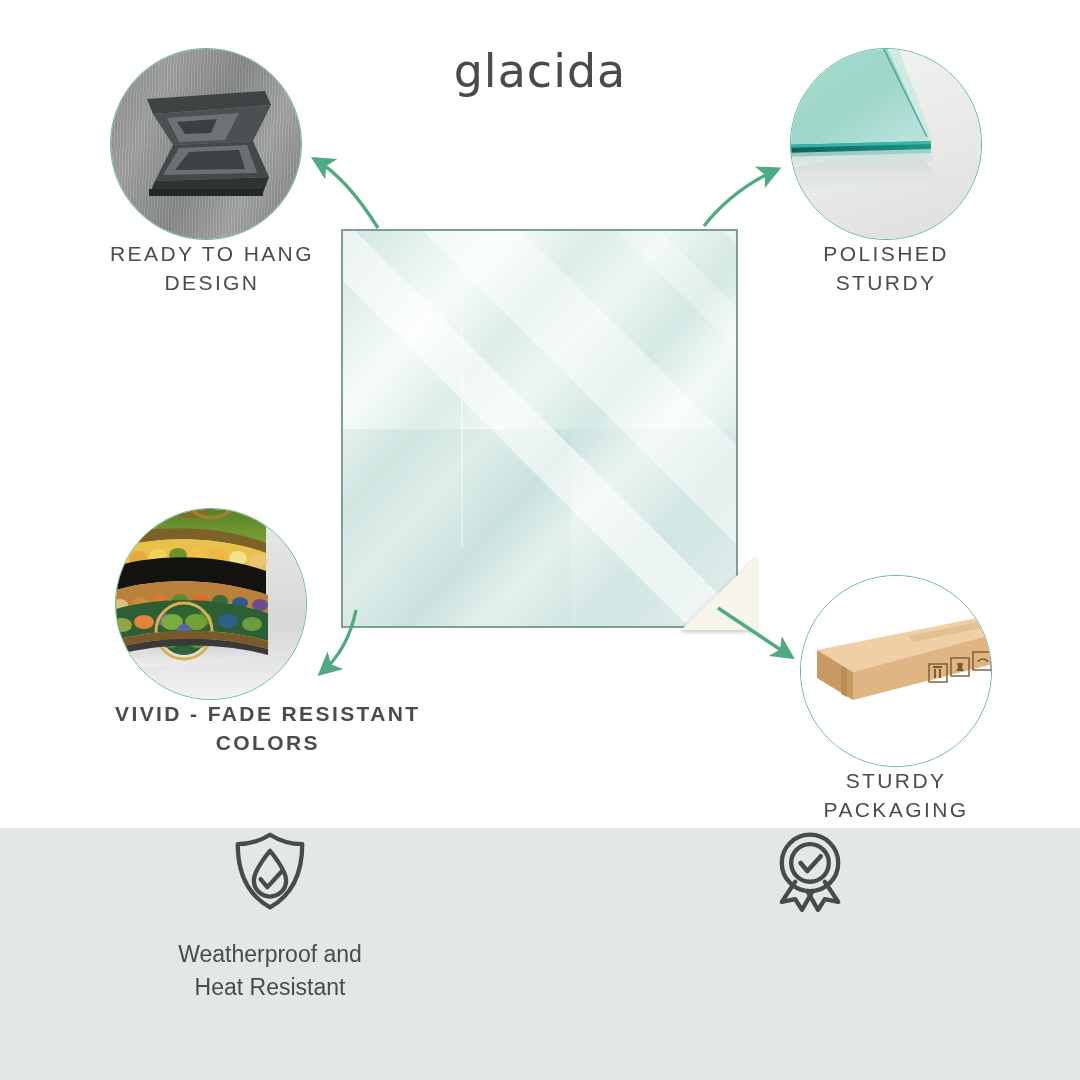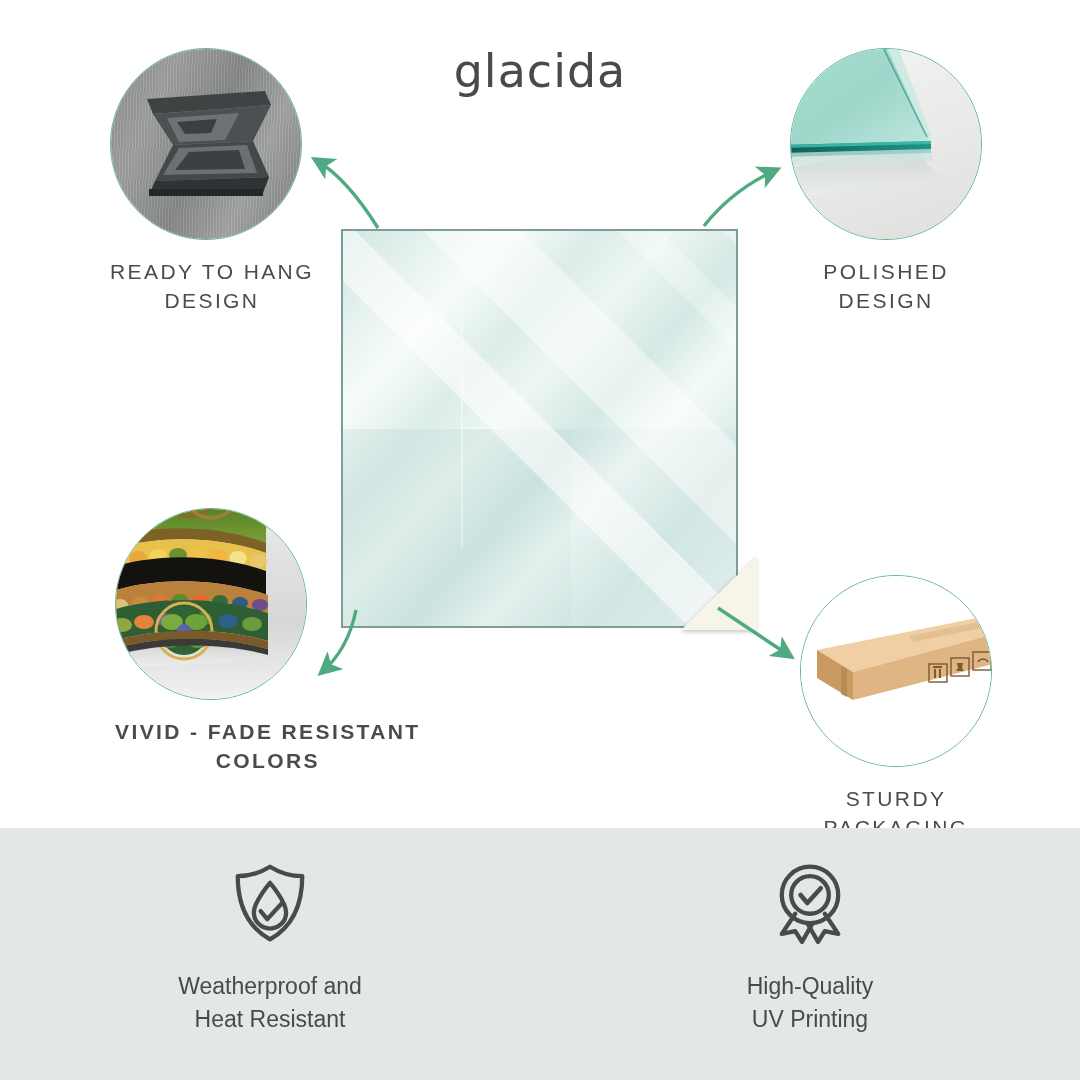--- a/index.html
+++ b/index.html
@@ -25,21 +25,20 @@
   
   .badge{position:absolute;}
   .badge .ring{
     position:relative;
     width:190px;height:190px;border-radius:50%;
     border:1.6px solid #5cb98c;
     overflow:hidden;
     background:#ffffff;
   }
   .badge .cap{
-    margin-top:18px;
     text-align:center;
     font-size:21px;
     letter-spacing:2.4px;
     line-height:1.38;
     color:#4b4b4b;
     white-space:pre-line;
   }
 
   
   .metal-bg{
@@ -105,21 +104,20 @@
 
   
   .featurebar{
     position:absolute;left:0;top:828px;width:1080px;height:252px;
     background:#e1e8e5;
     display:flex;
   }
   .feature{
     flex:1;
     display:flex;flex-direction:column;align-items:center;
-    padding-top:32px;
   }
   .feature .ficon{width:86px;height:86px;}
   .feature .flabel{
     margin-top:24px;
     text-align:center;
     font-size:23px;
     line-height:1.42;
     color:#4a4a4a;
     white-space:pre-line;
   }
@@ -173,21 +171,21 @@
         <polygon points="-10,120 120,98 150,128 -10,150" fill="url(#gshadow)"></polygon>
         <polygon points="-10,-10 92,-10 140,92 -10,96" fill="url(#gface)"></polygon>
         <polygon points="92,-10 104,-10 140,86 140,96" fill="#cfeae3"></polygon>
         <polygon points="-10,96 140,92 140,104 -10,108" fill="url(#gedge)"></polygon>
         <polygon points="-10,96 140,92 140,95 -10,99" fill="#3fbdab" opacity=".85"></polygon>
         <polygon points="-10,104 140,100 142,112 -10,116" fill="#cfe4e0" opacity=".75"></polygon>
         <path d="M88,-10 L136,88" stroke="#3a9e90" stroke-width="1.6" fill="none" opacity=".8"></path>
       </svg>
     </div>
     <div class="cap">POLISHED
-DESIGN</div>
+STURDY</div>
   </div>
 
   <div class="badge" style="left:115px;top:508px;font-weight:bold;">
     <div class="ring">
       <div class="vivid-bg"></div>
       <svg class="edge-art" viewBox="0 0 190 190">
         <defs>
           <linearGradient id="vgrass" x1="0" y1="0" x2="0" y2="1">
             <stop offset="0%" stop-color="#4e7a24"></stop>
             <stop offset="100%" stop-color="#86a83a"></stop>
@@ -327,20 +325,18 @@
 
 
     <div class="feature">
       <svg class="ficon" viewBox="0 0 64 64">
         <path d="M21 40 L11 55 L21 53 L26 61 L34 47" fill="none" stroke="#4a4a4a" stroke-width="3.2" stroke-linejoin="round" stroke-linecap="round"></path>
         <path d="M43 40 L53 55 L43 53 L38 61 L30 47" fill="none" stroke="#4a4a4a" stroke-width="3.2" stroke-linejoin="round" stroke-linecap="round"></path>
         <circle cx="32" cy="26" r="21" fill="none" stroke="#4a4a4a" stroke-width="3.2"></circle>
         <circle cx="32" cy="26" r="14" fill="none" stroke="#4a4a4a" stroke-width="3.2"></circle>
         <path d="M25 26 L30 32 L40 21" fill="none" stroke="#4a4a4a" stroke-width="3.4" stroke-linecap="round" stroke-linejoin="round"></path>
       </svg>
-      <div class="flabel">High-Quality
-UV Printing</div>
     </div>
 
 
   </div>
 
 </div>
 
 </body></html>

